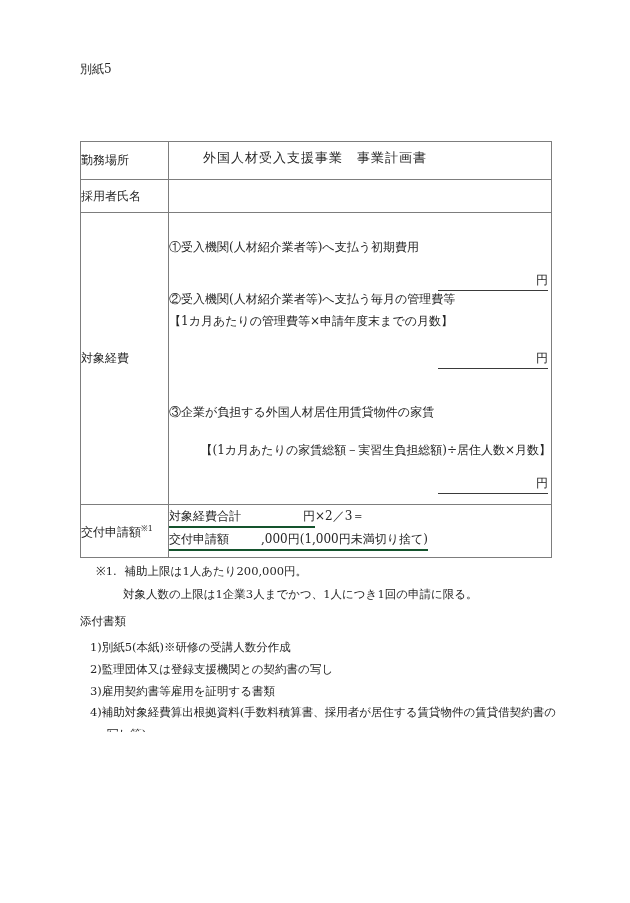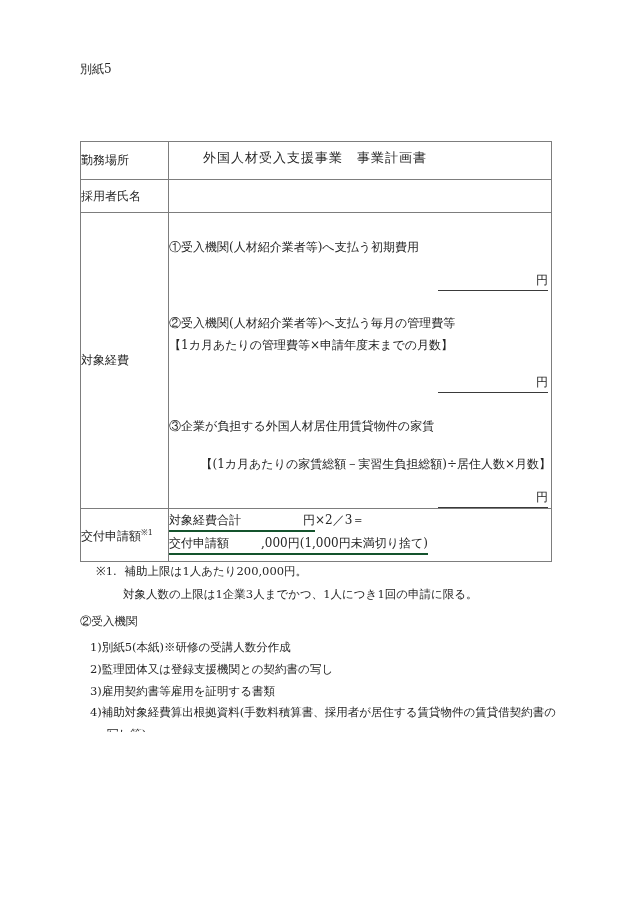--- a/index.html
+++ b/index.html
@@ -19,24 +19,24 @@
   td.lbl { vertical-align:middle; font-size:12px; }
   tr.r1 td { height:37px; }
   tr.r2 td { height:32px; }
   tr.r3 td { height:291px; }
   tr.r4 td { height:52px; }
 
   td.exp { vertical-align:top; padding:0 5px 0 8px; line-height:16px; }
   .exp-h, .exp-f { white-space:nowrap; }
   .m1 { margin-top:26px; }
   .y1 { margin-top:17px; }
-  .m2 { margin-top:24px; }
+  .m2 { }
   .f2 { margin-top:6px; }
   .y2 { margin-top:21px; }
-  .m3 { margin-top:25px; }
+  .m3 { margin-top:35px; }
   .f3 { margin-top:22px;text-align:right; }
   .y3 { margin-top:17px; }
   .yen-row { text-align:right; margin-right:3px; }
   .yen-ul  { display:inline-block; border-bottom:1px solid #3a3a3a; padding-bottom:2px; }
   .yen-blank { display:inline-block; width:96px; height:1px; }
   .yen-unit { padding-left:2px; }
 
   td.grant { vertical-align:top; padding:6px 0 0 8px; }
   .grant-line { line-height:23px; white-space:nowrap; }
   .ul-group { display:inline-block; border-bottom:2px solid #14532d; line-height:19px; }
@@ -113,21 +113,21 @@
     </table>
 
   <div class="footnote">
     <div class="fn-line">
       <span class="fn-marker">※1.</span><span>補助上限は1人あたり200,000円。</span>
     </div>
     <div class="fn-line fn-indent">対象人数の上限は1企業3人までかつ、1人につき1回の申請に限る。</div>
   </div>
 
   <div class="attachments">
-    <div class="att-heading">②受入機関</div>
+    <div class="att-heading">添付書類</div>
     <div class="att-list">
       <div class="att-item">1)別紙5(本紙)※研修の受講人数分作成</div>
       <div class="att-item">2)監理団体又は登録支援機関との契約書の写し</div>
       <div class="att-item">3)雇用契約書等雇用を証明する書類</div>
       <div class="att-item">4)補助対象経費算出根拠資料(手数料積算書、採用者が居住する賃貸物件の賃貸借契約書の写し等)</div>
       <div class="att-item">5)直近の納税証明書</div>
     </div>
   </div>
 
 </div>

